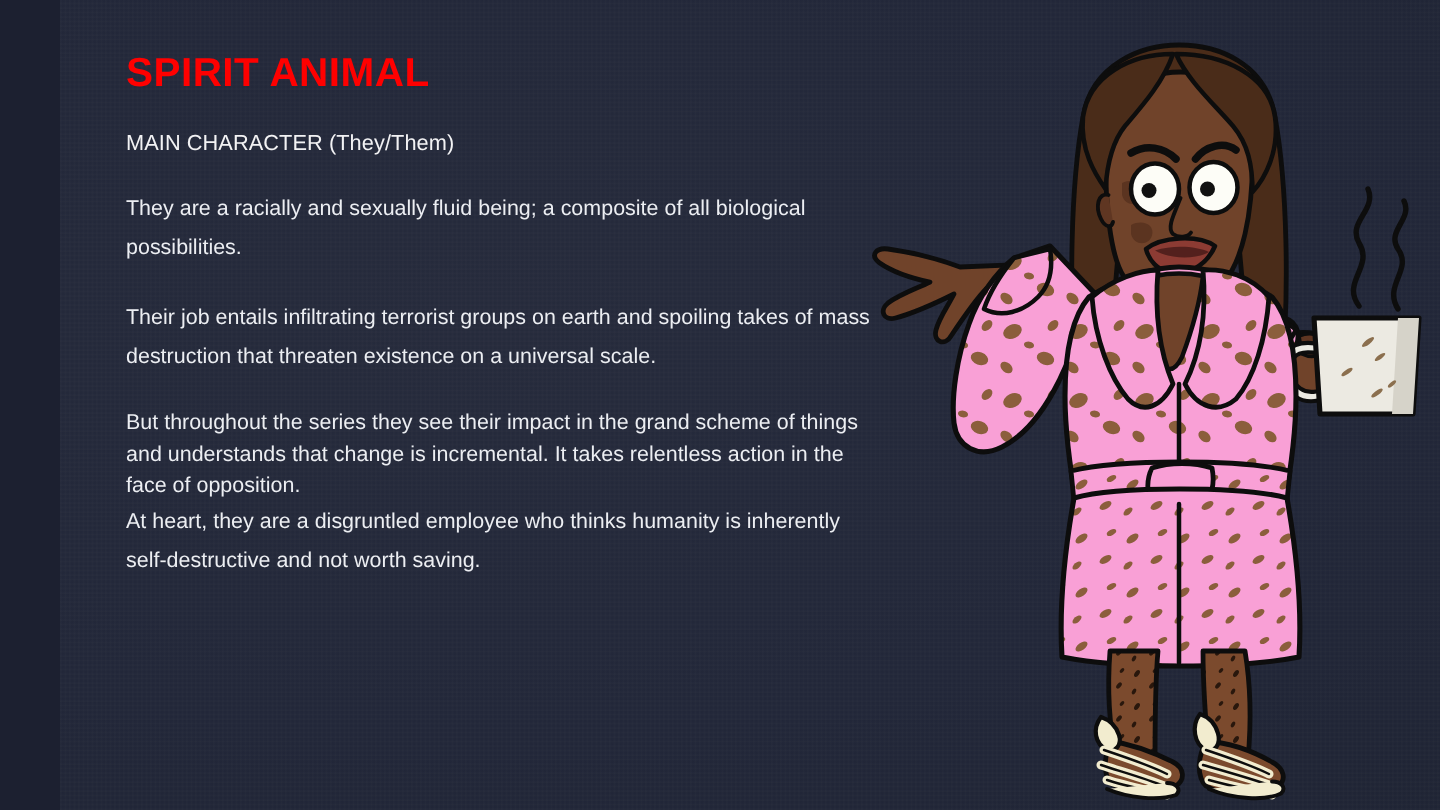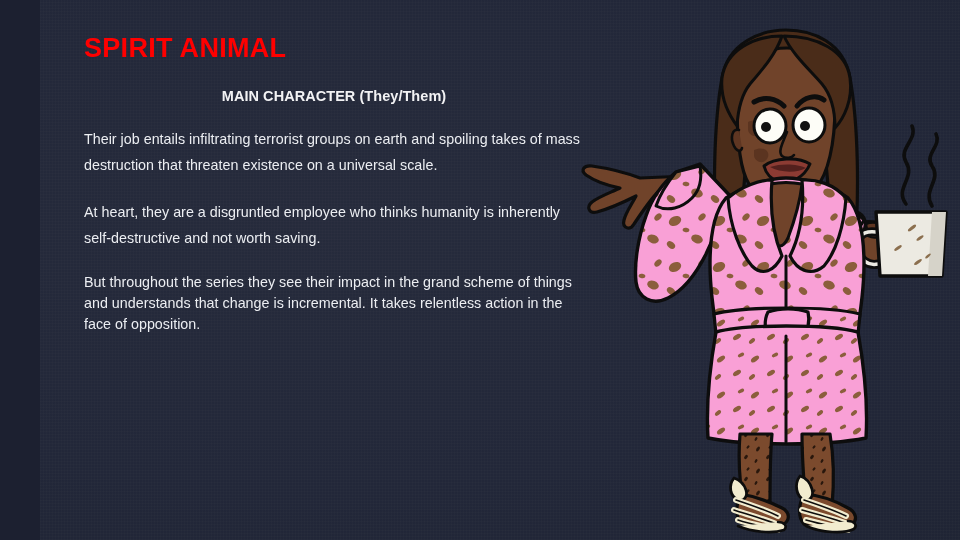--- a/index.html
+++ b/index.html
@@ -37,24 +37,23 @@
     font-size: 27px;
     font-weight: bold;
     letter-spacing: 0.3px;
     line-height: 1.1;
     margin: 0 0 24px 0;
     white-space: nowrap;
   }
   #subtitle {
     color: #f2f2f4;
     font-size: 14.5px;
-    font-weight: bold;
+    font-weight: normal;
     margin: 0 0 22px 0;
     letter-spacing: 0.05px;
-    text-align: center;
   }
   .para {
     color: #eceef2;
     font-size: 14.3px;
     line-height: 26px;
     margin: 0 0 21px 0;
     letter-spacing: 0.01px;
   }
   .para.tight {
     line-height: 21px;
@@ -72,23 +71,24 @@
   #character svg { display: block; width: 100%; height: 100%; }
 </style>
 </head>
 <body>
 
 <div id="slide">
 
   <div id="text-col">
     <h1 id="title">SPIRIT ANIMAL</h1>
     <h2 id="subtitle">MAIN CHARACTER (They/Them)</h2>
+    <p class="para">They  are a racially and sexually fluid being; a composite of all biological possibilities.</p>
     <p class="para">Their job entails infiltrating terrorist groups on earth and spoiling takes of mass destruction that threaten existence on a universal scale.</p>
+    <p class="para tight">But throughout the series they see their impact in the grand scheme of things and understands that change is incremental. It takes relentless action in the face of opposition.</p>
     <p class="para">At heart, they are a disgruntled employee who thinks humanity is inherently self-destructive and not worth saving.</p>
-    <p class="para tight">But throughout the series they see their impact in the grand scheme of things and understands that change is incremental. It takes relentless action in the face of opposition.</p>
   </div>
 
   <div id="character">
     <svg viewBox="0 0 420 512" xmlns="http://www.w3.org/2000/svg">
       <defs>
 
         <pattern id="robeSpots" width="44" height="46" patternUnits="userSpaceOnUse">
           <rect width="44" height="46" fill="#f9a0d6"></rect>
           <ellipse cx="11" cy="11" rx="6.5" ry="4.6" fill="#8b5e3c" transform="rotate(-25 11 11)"></ellipse>
           <ellipse cx="33" cy="29" rx="6" ry="4.2" fill="#8b5e3c" transform="rotate(20 33 29)"></ellipse>

